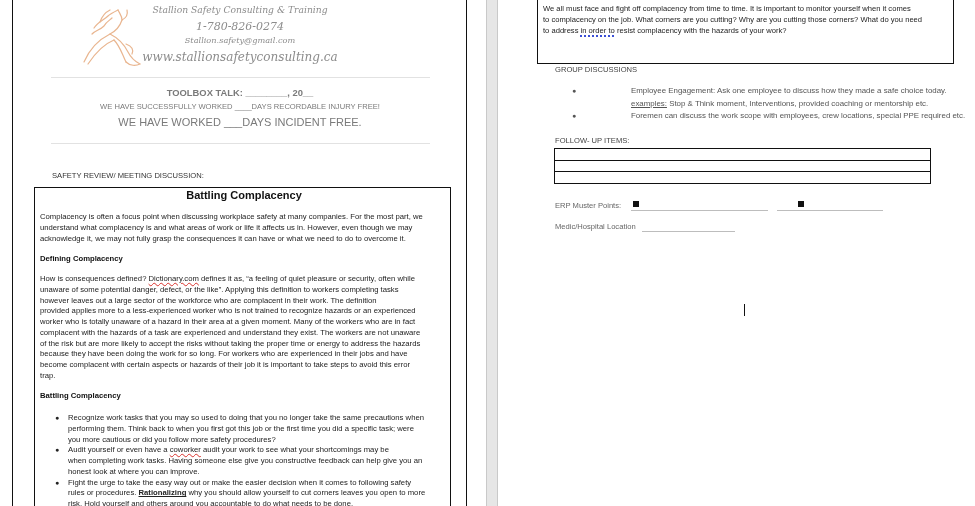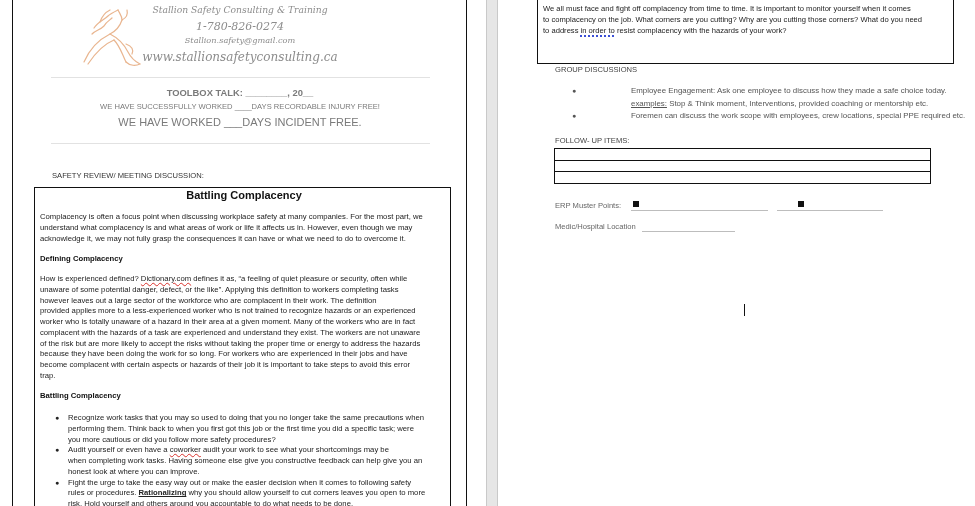--- a/index.html
+++ b/index.html
@@ -95,21 +95,21 @@
 
 <div class="abs body-text" style="left:40px;top:212px;">
     <div class="line"><span>Complacency is often a focus point when discussing workplace safety at many companies. For the most part, we</span></div>
     <div class="line"><span>understand what complacency is and what areas of work or life it affects us in. However, even though we may</span></div>
     <div class="line"><span>acknowledge it, we may not fully grasp the consequences it can have or what we need to do to overcome it.</span></div>
   </div>
 
 <div class="abs heading" style="left:40px;top:254px;">Defining Complacency</div>
 
 <div class="abs body-text" style="left:40px;top:274px;">
-    <div class="line"><span>How is experienced defined? </span><span class="spell">Dictionary.com</span><span> defines it as, “a feeling of quiet pleasure or security, often while</span></div>
+    <div class="line"><span>How is consequences defined? </span><span class="spell">Dictionary.com</span><span> defines it as, “a feeling of quiet pleasure or security, often while</span></div>
     <div class="line"><span>unaware of some potential danger, defect, or the like”. Applying this definition to workers completing tasks</span></div>
     <div class="line"><span>however leaves out a large sector of the workforce who are complacent in their work. The definition</span></div>
     <div class="line"><span>provided applies more to a less-experienced worker who is not trained to recognize hazards or an experienced</span></div>
     <div class="line"><span>worker who is totally unaware of a hazard in their area at a given moment. Many of the workers who are in fact</span></div>
     <div class="line"><span>complacent with the hazards of a task are experienced and understand they exist. The workers are not unaware</span></div>
     <div class="line"><span>of the risk but are more likely to accept the risks without taking the proper time or energy to address the hazards</span></div>
     <div class="line"><span>because they have been doing the work for so long. For workers who are experienced in their jobs and have</span></div>
     <div class="line"><span>become complacent with certain aspects or hazards of their job it is important to take steps to avoid this error</span></div>
     <div class="line"><span>trap.</span></div>
   </div>

